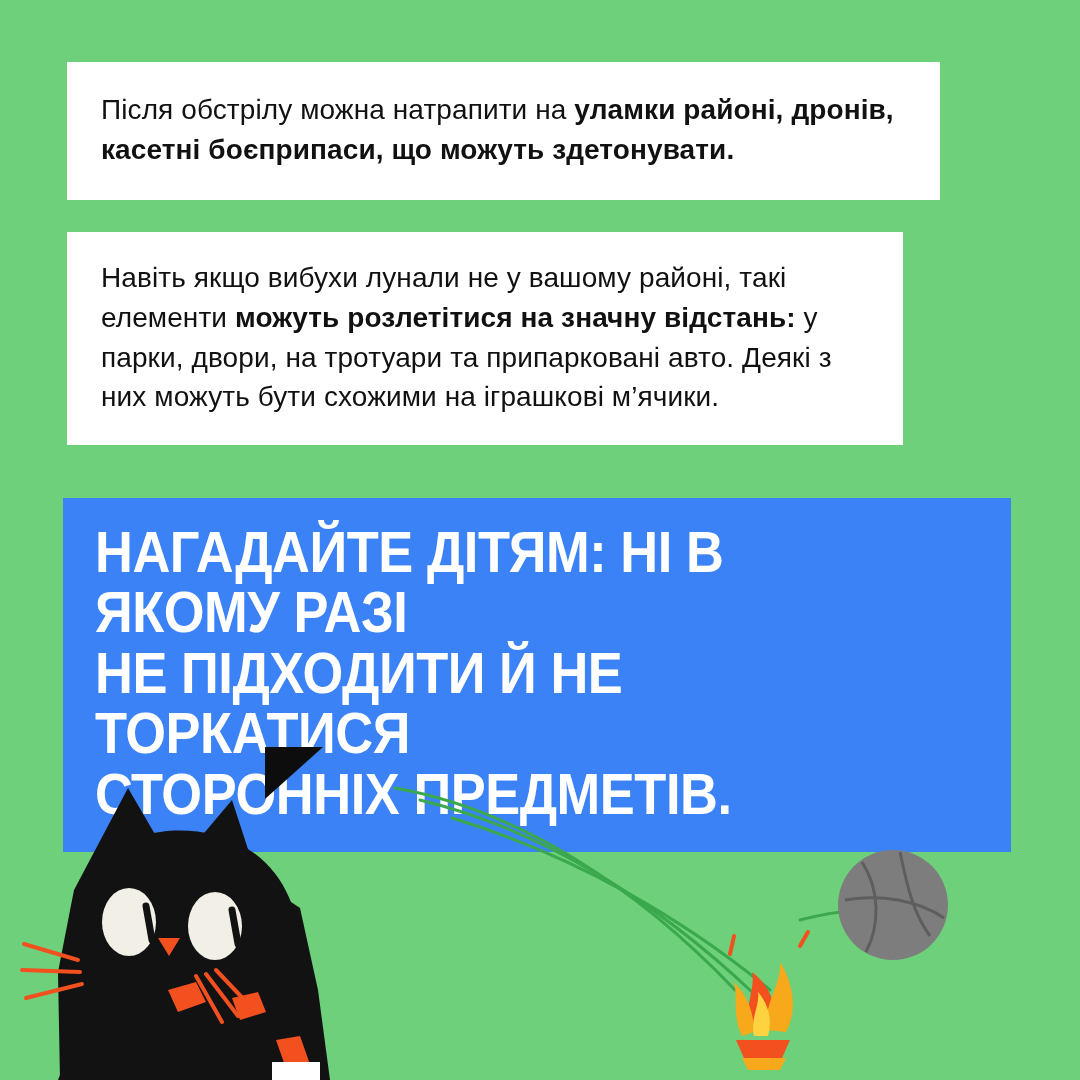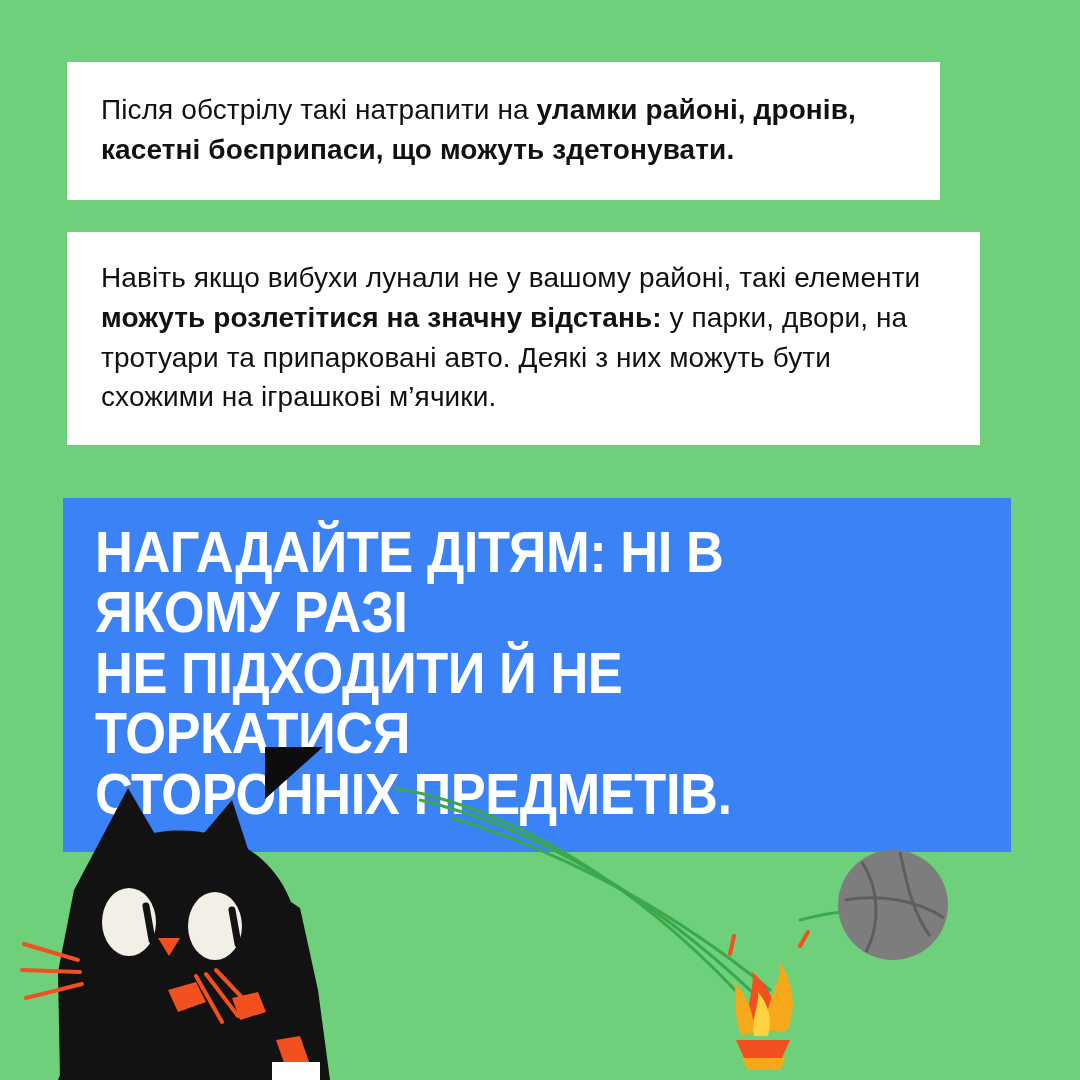--- a/index.html
+++ b/index.html
@@ -40,21 +40,21 @@
 
   #card-1 {
     left: 67px;
     top: 62px;
     width: 873px;
     padding: 28px 34px 30px 34px;
   }
   #card-2 {
     left: 67px;
     top: 232px;
-    width: 913px;
+    width: 836px;
     padding: 26px 34px 28px 34px;
   }
 
   
   #headline-banner {
     position: absolute;
     left: 63px;
     top: 498px;
     width: 948px;
     background: #3b82f6;
@@ -94,21 +94,21 @@
     height: 340px;
   }
 </style>
 </head>
 <body>
 
 <div class="poster">
 
   <div class="card" id="card-1">
     <p>
-      <span>Після обстрілу такі натрапити на </span><b>уламки районі, дронів, касетні боєприпаси, що можуть здетонувати.</b>
+      <span>Після обстрілу можна натрапити на </span><b>уламки районі, дронів, касетні боєприпаси, що можуть здетонувати.</b>
     </p>
   </div>
 
   <div class="card" id="card-2">
     <p>
       <span>Навіть якщо вибухи лунали не у вашому районі, такі елементи </span><b>можуть розлетітися на значну відстань:</b><span> у парки, двори, на тротуари та припарковані авто. Деякі з них можуть бути схожими на іграшкові м’ячики.</span>
     </p>
   </div>
 
   <div id="headline-banner">

